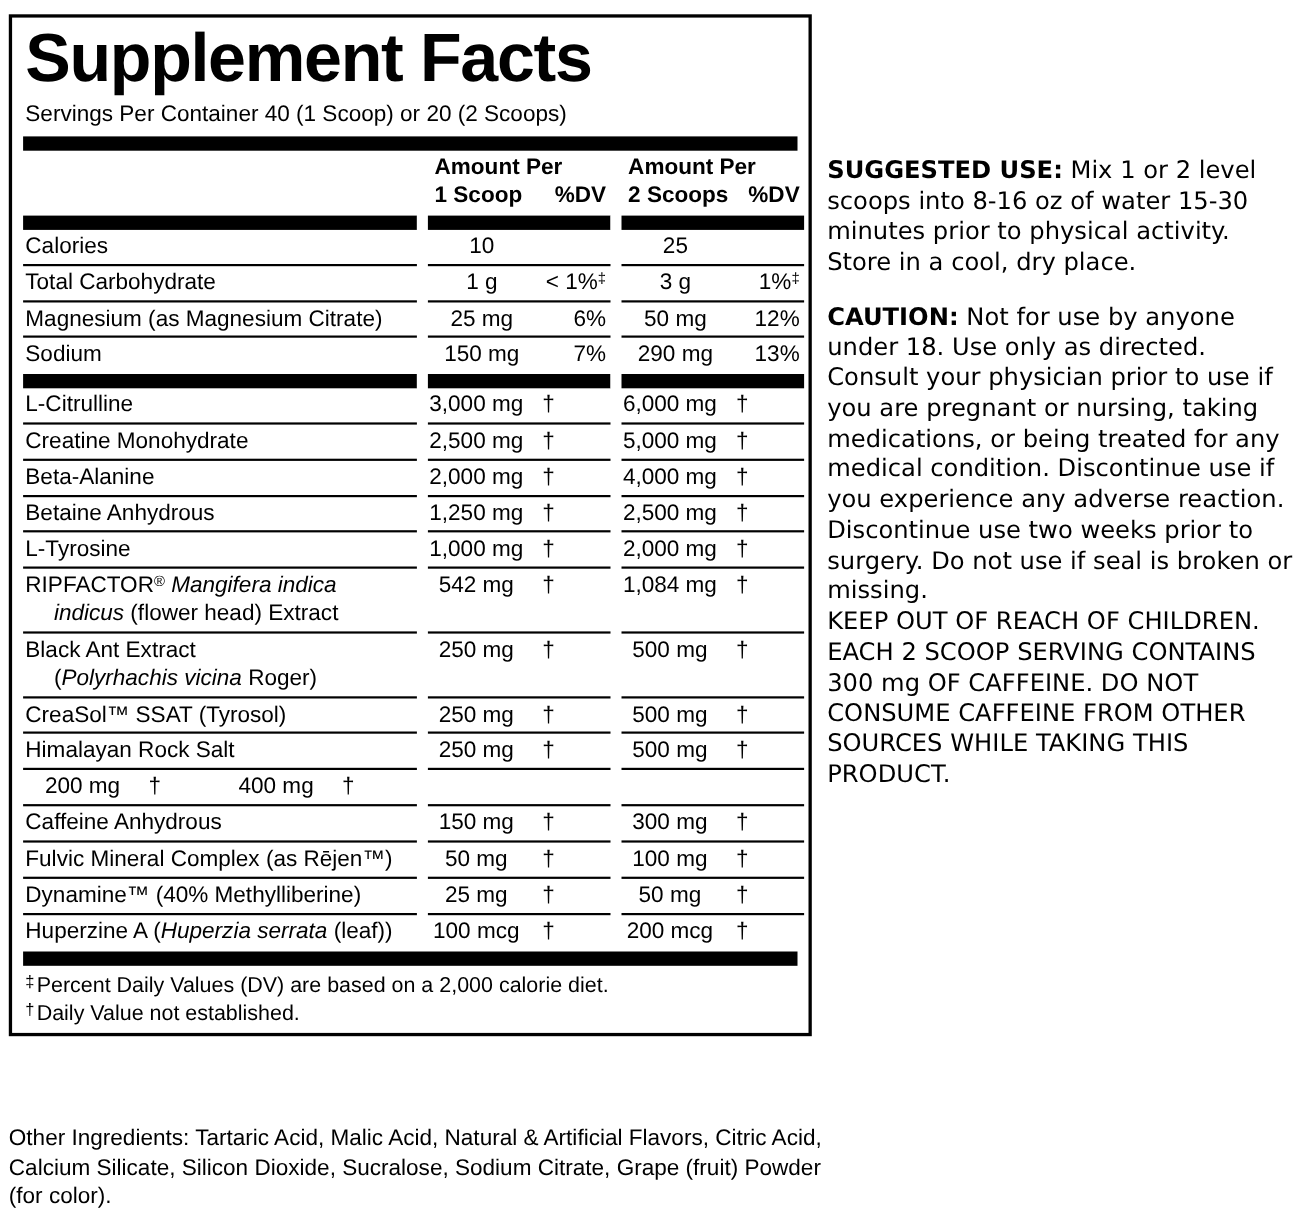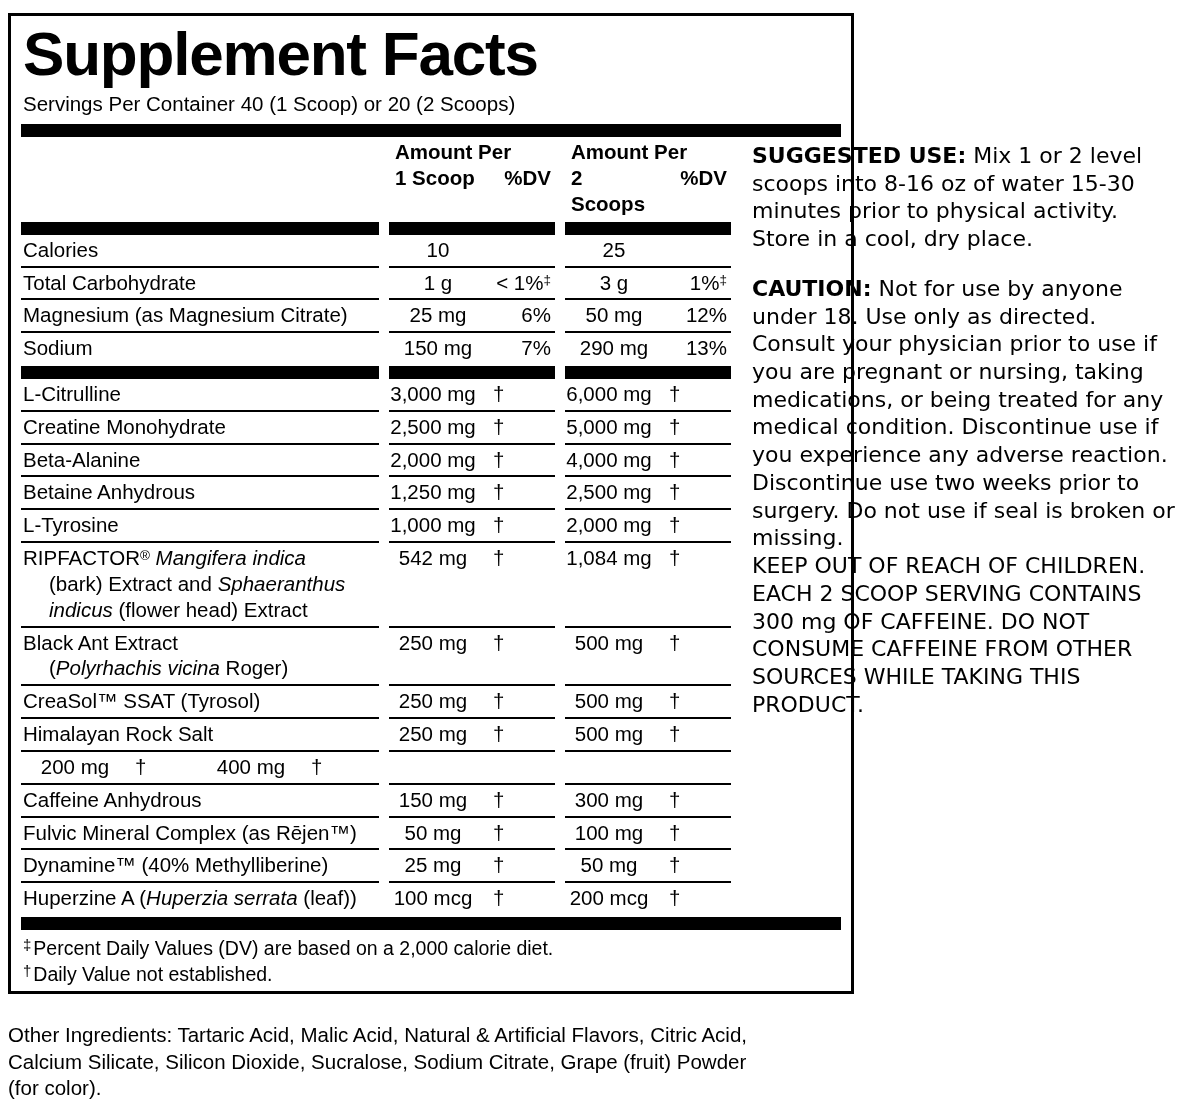--- a/index.html
+++ b/index.html
@@ -21,21 +21,21 @@
     position: absolute;
     left: 8px;
     top: 13px;
     width: 730px;
   }
 
   #facts-box {
     border: 3px solid #000;
     padding: 6px 10px 4px 10px;
     box-sizing: border-box;
-    width: 846px;
+    width: 730px;
     background: #fff;
   }
 
   .sf-title {
     font-family: "Liberation Sans", sans-serif;
     font-weight: bold;
     font-size: 62px;
     line-height: 0.98;
     letter-spacing: -1.2px;
     margin: 2px 0 6px 2px;
@@ -172,21 +172,21 @@
       <div class="c-col" style="display:block;">
         <div style="font-weight:bold;padding-left:6px;">Amount Per</div>
         <div style="display:flex;font-weight:bold;padding-left:6px;">
           <span style="flex:1 1 auto;">1 Scoop</span>
           <span style="flex:0 0 auto;padding-right:4px;">%DV</span>
         </div>
       </div>
       <div class="c-gap"></div>
       <div class="c-col" style="display:block;">
         <div style="font-weight:bold;padding-left:6px;">Amount Per</div>
-        <div style="display:flex;font-weight:bold;padding-left:6px;gap:26px;">
+        <div style="display:flex;font-weight:bold;padding-left:6px;">
           <span style="flex:1 1 auto;">2 Scoops</span>
           <span style="flex:0 0 auto;padding-right:4px;">%DV</span>
         </div>
       </div>
     </div>
 
     <div class="bar-split">
       <div style="width:358px;flex:0 0 358px;"></div>
       <div style="width:10px;flex:0 0 10px;background:#fff;"></div>
       <div style="width:166px;flex:0 0 166px;"></div>
@@ -428,21 +428,20 @@
         </div>
         <div class="r-gap"></div>
       <div class="r-col">
           <div class="seg"></div>
         </div>
     </div>
 
     <div class="row">
       <div class="c-name">
         <span>RIPFACTOR</span><sup class="reg">®</sup><span class="ital"> Mangifera indica</span>
-        <span class="indent1"><span>(bark) Extract and </span><span class="ital">Sphaeranthus</span></span>
         <span class="indent1"><span class="ital">indicus</span><span> (flower head) Extract</span></span>
       </div>
       <div class="c-gap"></div>
       <div class="c-col">
         <span class="c-amt">542 mg</span>
         <span class="c-dv dagger">†</span>
       </div>
       <div class="c-gap"></div>
       <div class="c-col">
         <span class="c-amt">1,084 mg</span>

